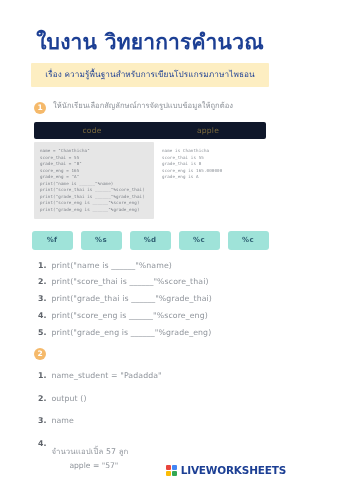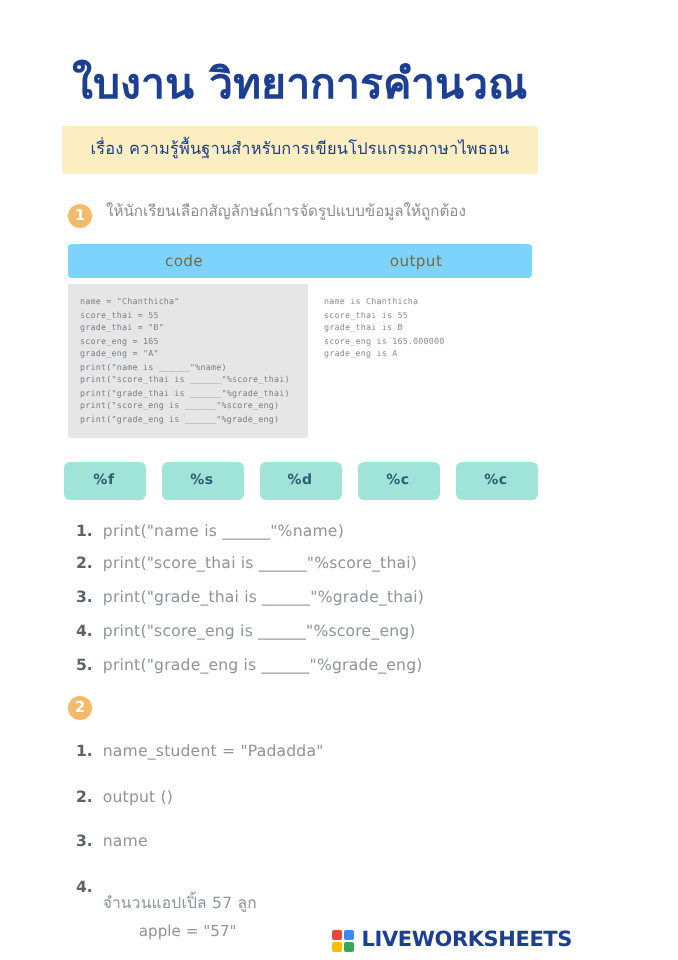--- a/index.html
+++ b/index.html
@@ -80,21 +80,21 @@
     line-height: 1.25;
   }
 
   
   .table {
     margin: 8px auto 0 auto;
     width: 232px;
   }
   .table-head {
     display: flex;
-    background: #7dd3fc;
+    background: #0f172a;
     border-radius: 2px;
   }
   .th {
     flex: 1;
     text-align: center;
     font-size: 7.6px;
     color: #7b6a3e;
     padding: 4px 0 4.5px 0;
     letter-spacing: 0.2px;
   }
@@ -222,21 +222,21 @@
   </div>
 
   <div class="instruction" style="margin-top:14px;">
     <span class="badge">1</span>
     <span class="instruction-text">ให้นักเรียนเลือกสัญลักษณ์การจัดรูปแบบข้อมูลให้ถูกต้อง</span>
   </div>
 
   <div class="table">
     <div class="table-head">
       <div class="th">code</div>
-      <div class="th">output</div>
+      <div class="th">apple</div>
     </div>
     <div class="table-body">
       <div class="cell-code">
         <div class="codeline">name = "Chanthicha"</div>
         <div class="codeline">score_thai = 55</div>
         <div class="codeline">grade_thai = "B"</div>
         <div class="codeline">score_eng = 165</div>
         <div class="codeline">grade_eng = "A"</div>
         <div class="codeline">print("name is ______"%name)</div>
         <div class="codeline">print("score_thai is ______"%score_thai)</div>

